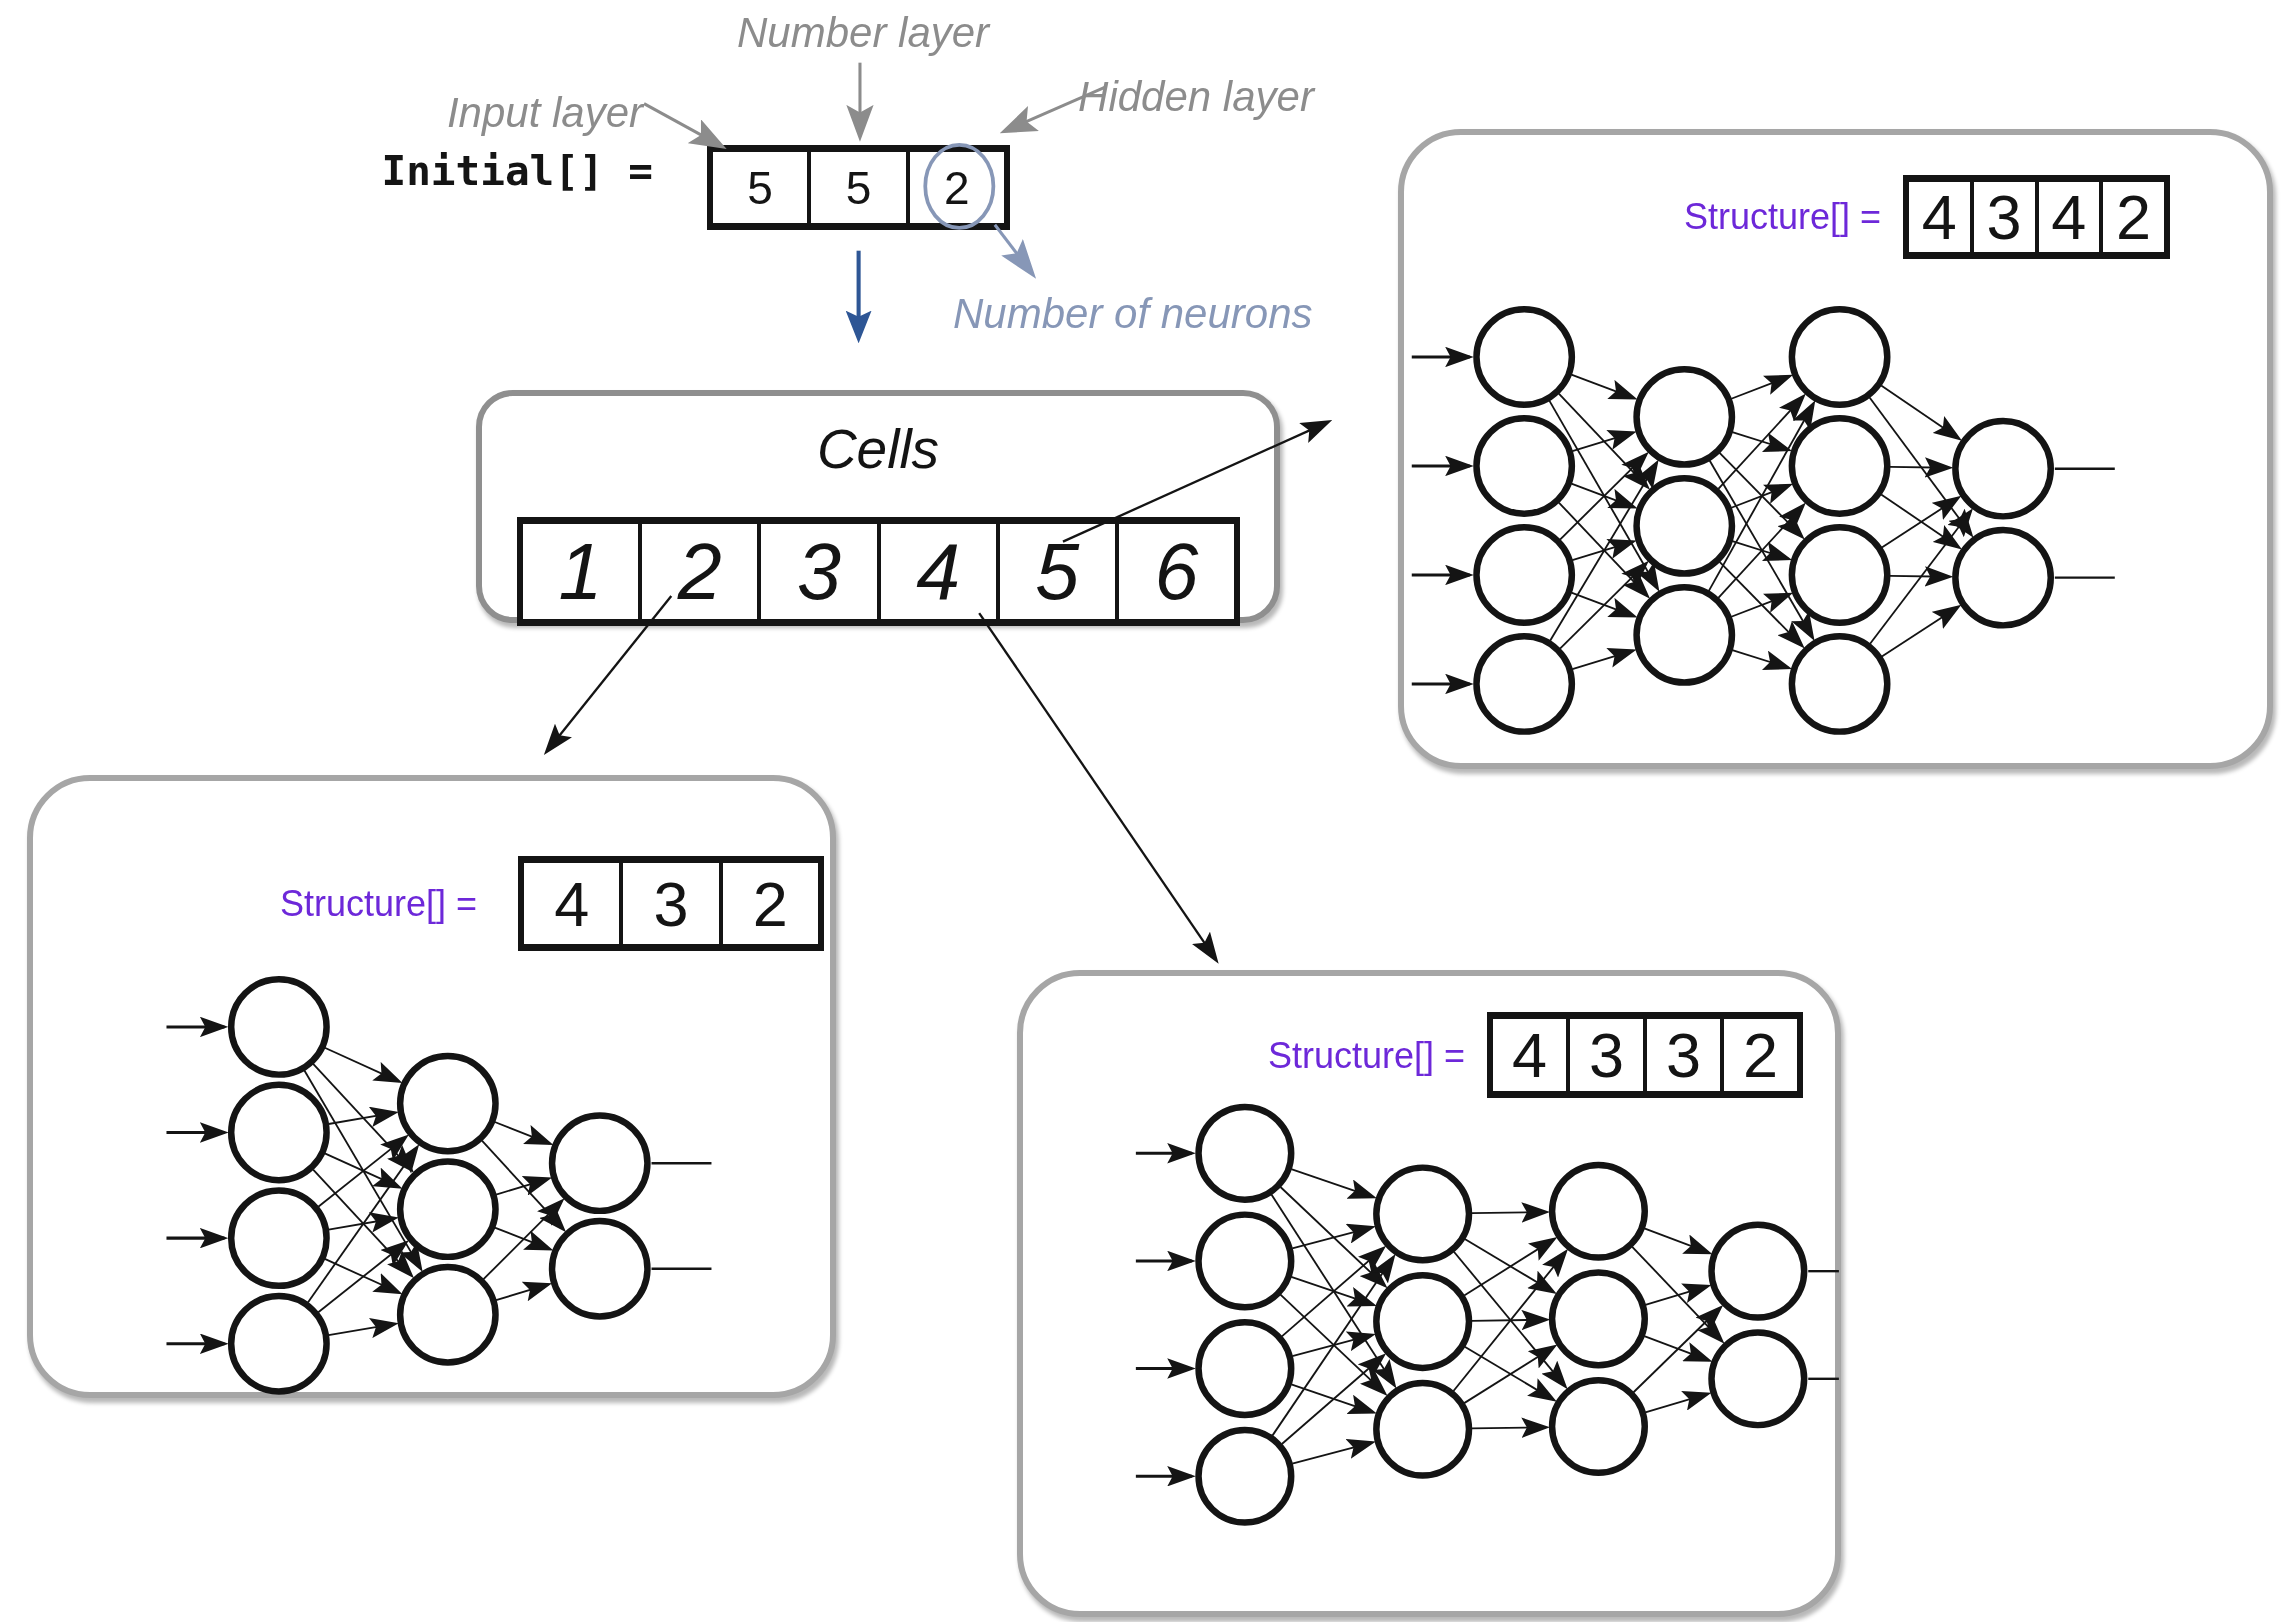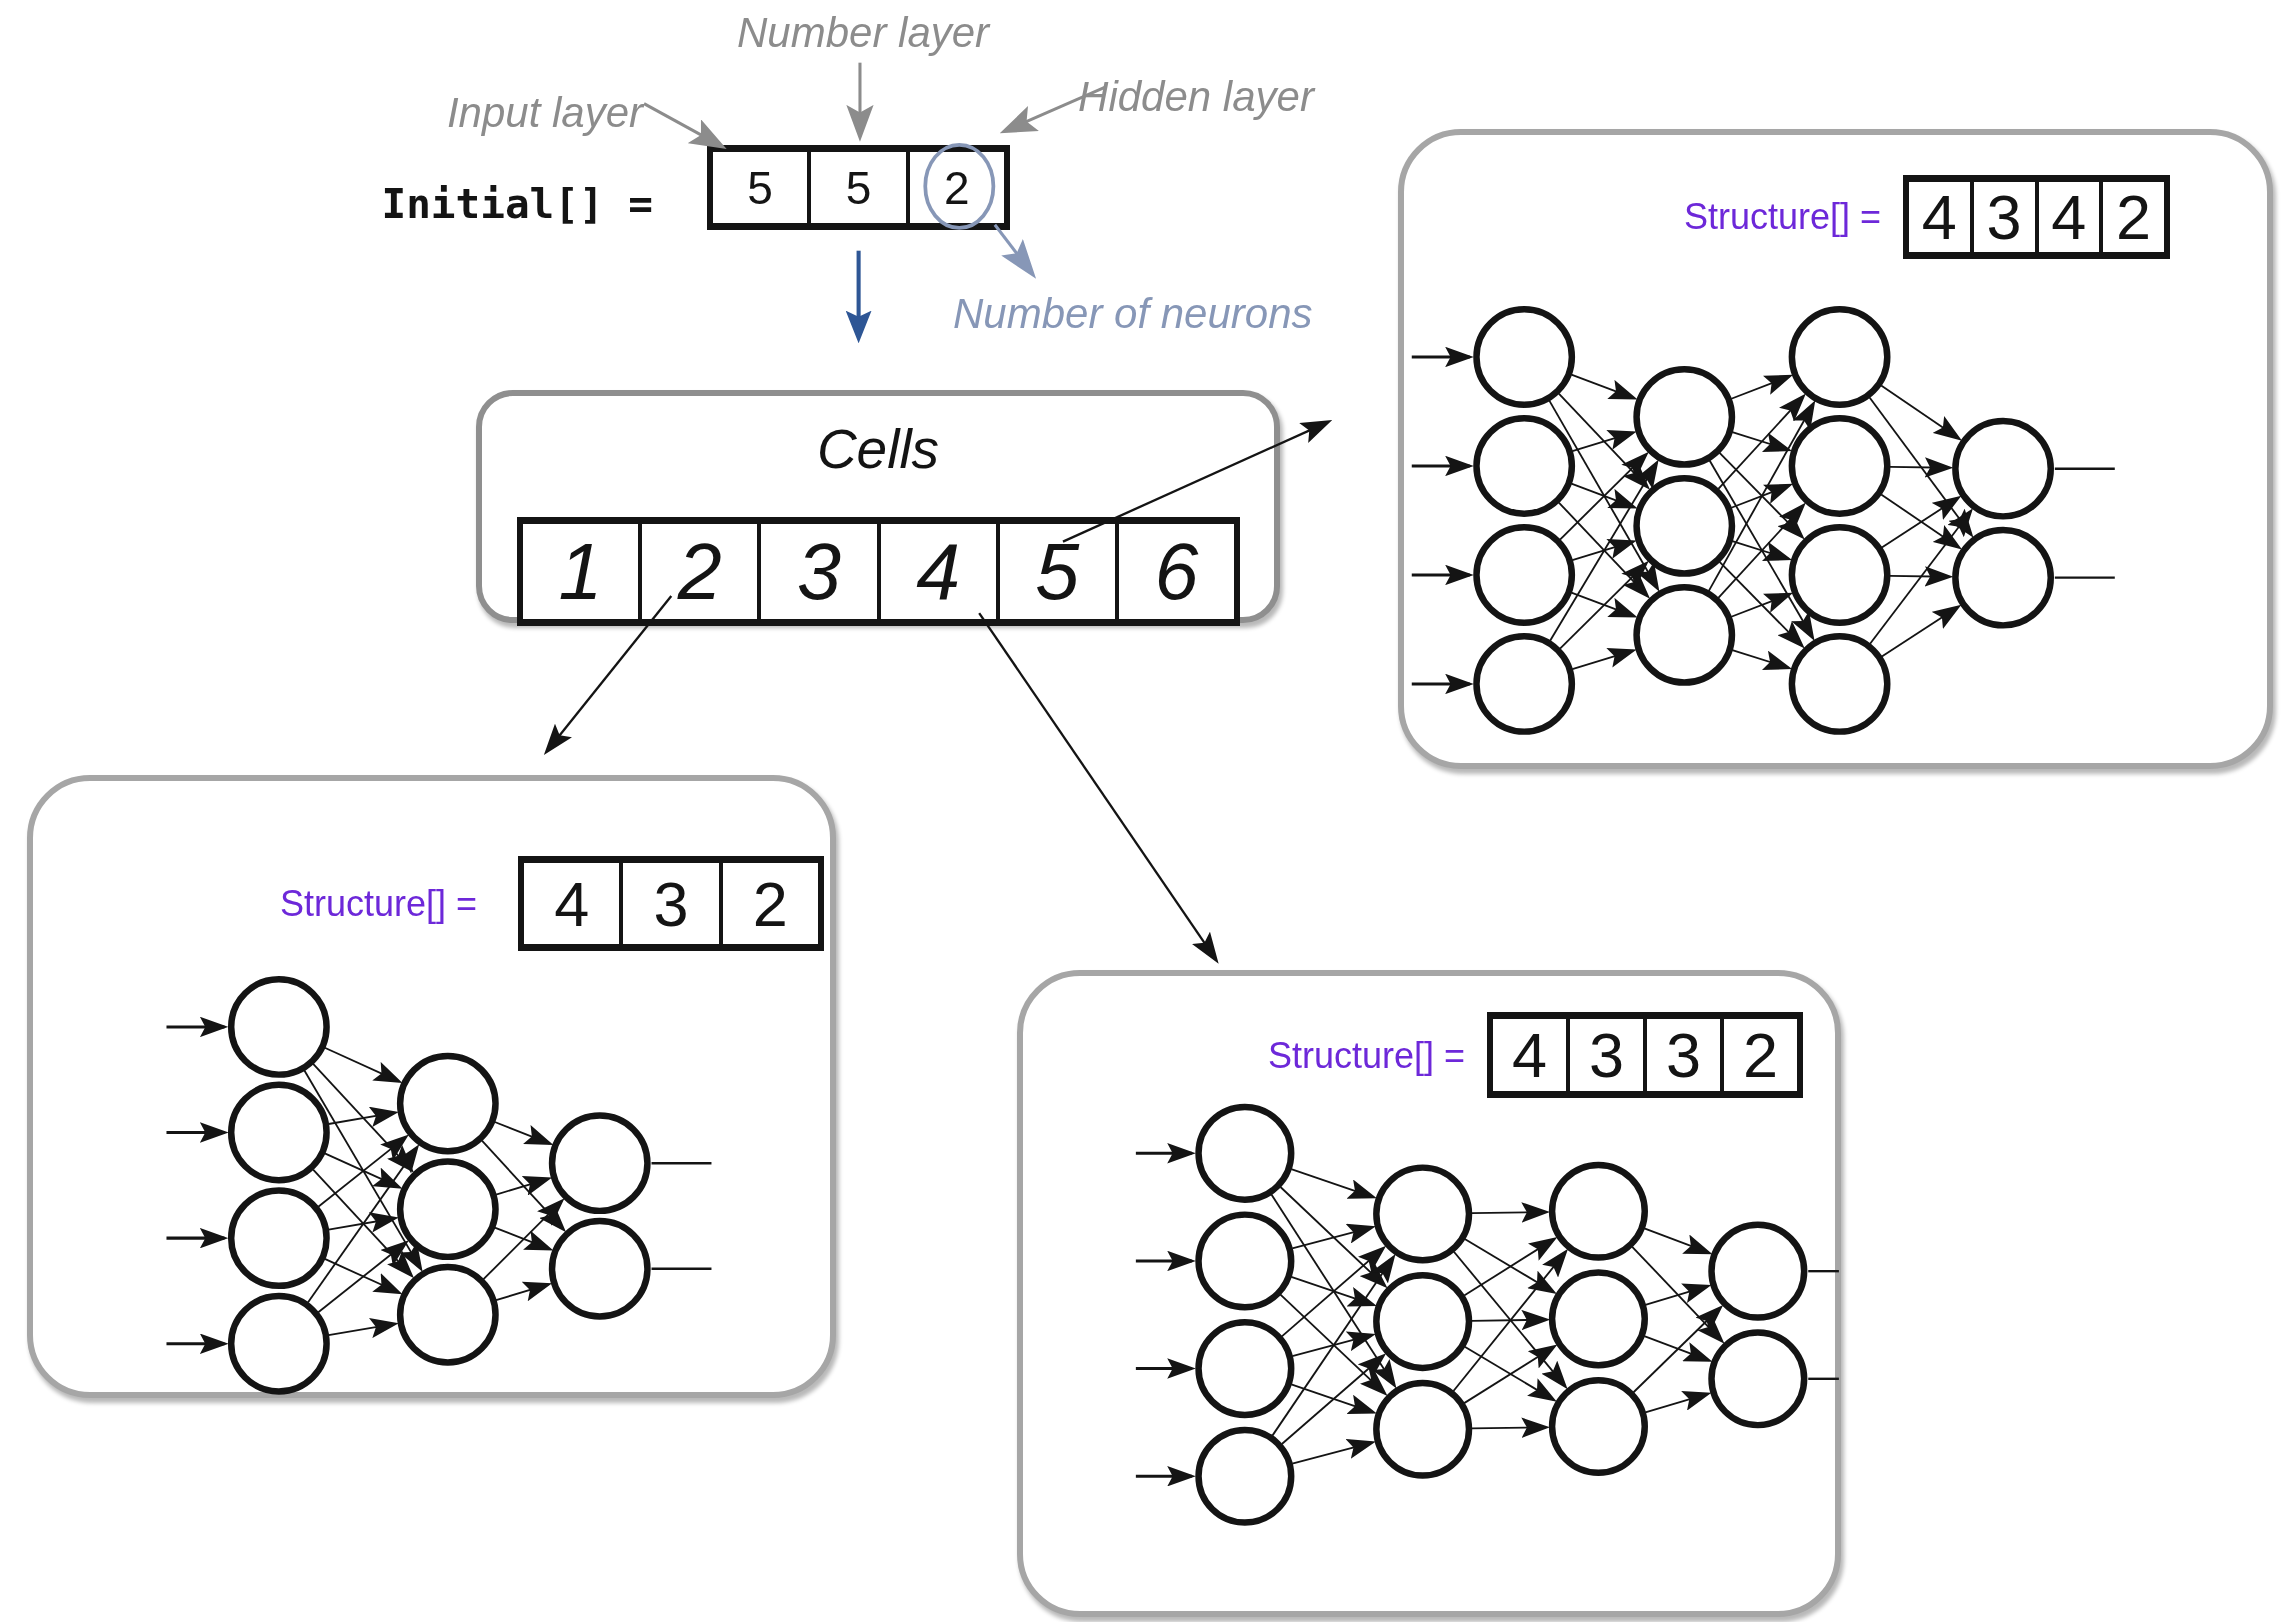--- a/index.html
+++ b/index.html
@@ -8,21 +8,21 @@
   *{box-sizing:border-box;}
 
   #diagram-svg{position:absolute;left:0;top:0;width:2284px;height:1622px;z-index:6;pointer-events:none;}
 
   
   .label{position:absolute;font-style:italic;color:#8c8c8c;font-size:42px;line-height:49px;text-align:center;white-space:nowrap;z-index:4;}
   .hidden-layer{left:737px;top:8.2px;width:252px;}
   .input-layer{left:419px;top:88px;width:252px;}
   .output-layer{left:1070px;top:72px;width:252px;}
   .number-neurons{left:953px;top:289px;width:313px;color:#8797b7;}
-  .initial-label{position:absolute;left:360px;top:180px;width:293px;text-align:right;
+  .initial-label{position:absolute;left:360px;top:147px;width:293px;text-align:right;
     font-family:"DejaVu Sans Mono",monospace;font-weight:bold;font-style:normal;
     font-size:41px;line-height:49px;color:#141414;white-space:nowrap;z-index:4;}
 
   
   .array{position:absolute;display:flex;background:#fff;border:6.1px solid #141414;
     border-top-width:7.5px;border-bottom-width:7.5px;z-index:4;}
   .array .cell{flex:1 1 0;display:flex;align-items:center;justify-content:center;
     border-left:4.8px solid #141414;color:#141414;}
   .array .cell:first-child{border-left:none;}
   .initial-array{left:707px;top:145px;width:303px;height:85px;font-size:46px;}

